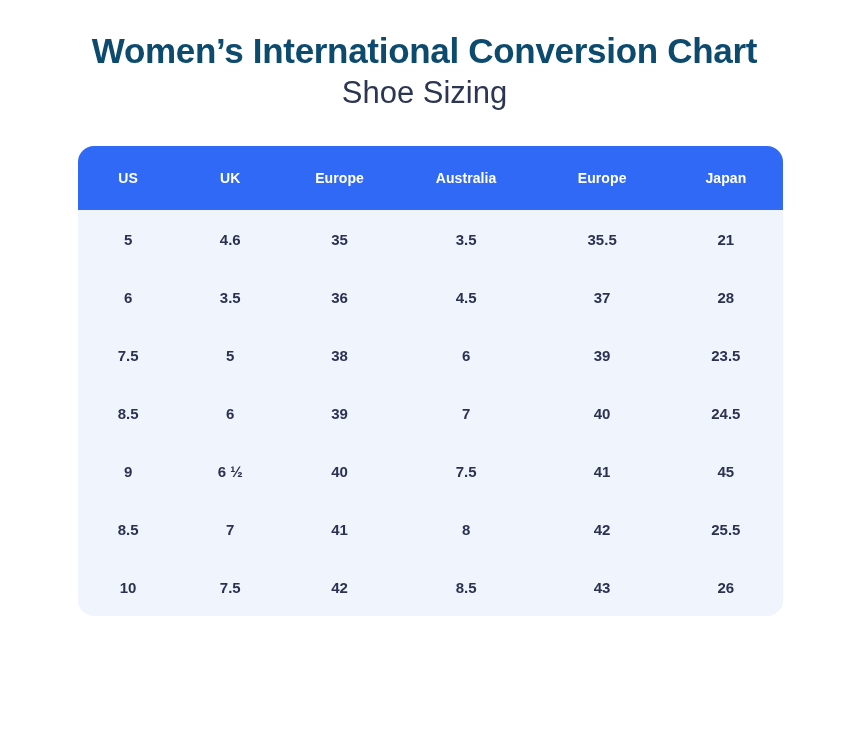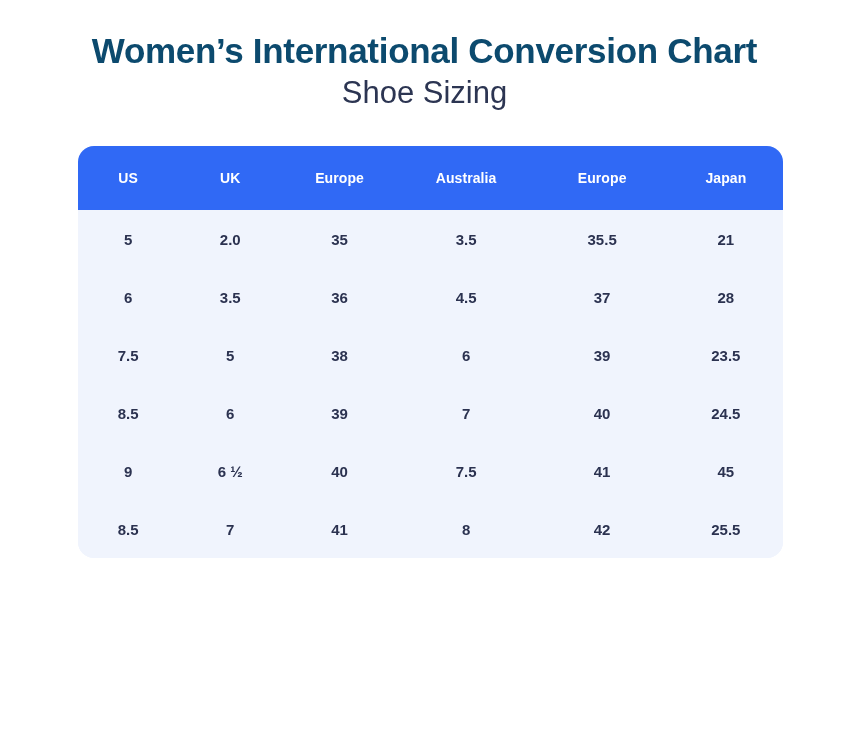--- a/index.html
+++ b/index.html
@@ -120,21 +120,21 @@
           <th>UK</th>
           <th>Europe</th>
           <th>Australia</th>
           <th>Europe</th>
           <th>Japan</th>
         </tr>
       </thead>
       <tbody>
         <tr>
           <td>5</td>
-          <td>2.0</td>
+          <td>4.6</td>
           <td>35</td>
           <td>3.5</td>
           <td>35.5</td>
           <td>21</td>
         </tr>
         <tr>
           <td>6</td>
           <td>3.5</td>
           <td>36</td>
           <td>4.5</td>
@@ -166,17 +166,25 @@
           <td>45</td>
         </tr>
         <tr>
           <td>8.5</td>
           <td>7</td>
           <td>41</td>
           <td>8</td>
           <td>42</td>
           <td>25.5</td>
         </tr>
+        <tr>
+          <td>10</td>
+          <td>7.5</td>
+          <td>42</td>
+          <td>8.5</td>
+          <td>43</td>
+          <td>26</td>
+        </tr>
       </tbody>
     </table>
   </div>
 
 </div>
 
 </body></html>

